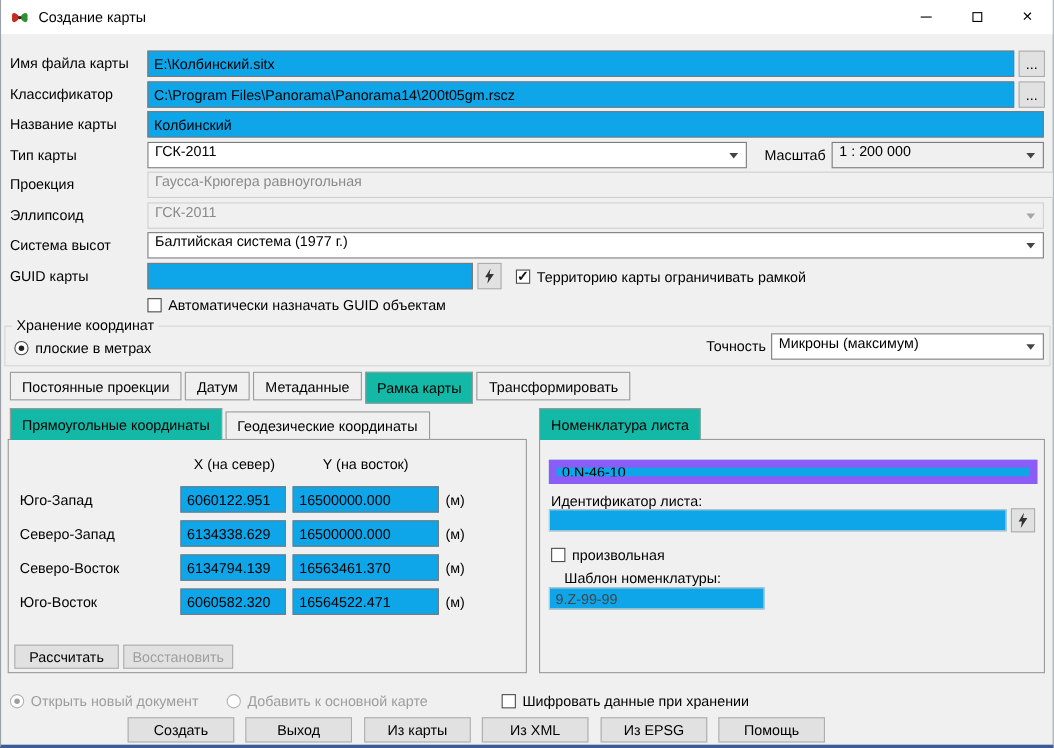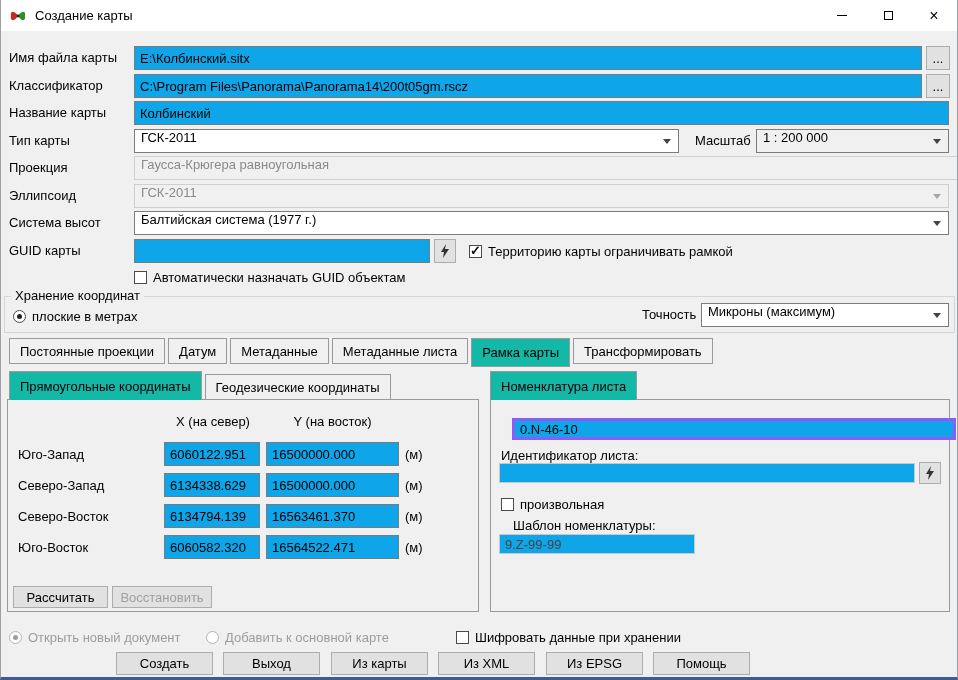--- a/index.html
+++ b/index.html
@@ -20,21 +20,21 @@
   .g-close{font-size:16px;line-height:1;}
   
   .lbl{position:absolute;line-height:24px;white-space:nowrap;}
   .plbl{position:absolute;white-space:nowrap;}
   .input{
     position:absolute;box-sizing:border-box;height:24px;background:#0ea5e9;
     border:1px solid #7b7b7b;font:13px "Liberation Sans",sans-serif;padding:2px 5px;color:#000;outline:none;
   }
   .input.small{height:20px;padding:1px 5px;}
   .input.dis{background:#0ea5e9;border-color:#c8c8c8;color:#444;}
-  .input.focus{border:3px solid #8b5cf6;margin-left:13px;}
+  .input.focus{border:7px solid #8b5cf6;}
   .combo{
     position:absolute;box-sizing:border-box;height:24px;background:#fff;border:1px solid #7b7b7b;
     display:flex;align-items:flex-start;padding:0 20px 0 6px;white-space:nowrap;overflow:hidden;
   }
   .combo::after{content:"";position:absolute;right:7px;top:9px;border-left:4px solid transparent;border-right:4px solid transparent;border-top:5px solid #444;}
   .combo.flat{background:#f0f0f0;}
   .combo.dis{background:#f0f0f0;color:#8a8a8a;border-color:#cfcfcf;}
   .combo.dis::after{border-top-color:#a6a6a6;}
   .btn{
     position:absolute;box-sizing:border-box;background:#e1e1e1;border:1px solid #adadad;
@@ -157,21 +157,20 @@
   </div>
   <span class="lbl" style="left:641px;top:303px">Точность</span>
   <div class="combo" style="left:700px;top:303px;width:248px">
     <span>Микроны (максимум)</span>
   </div>
 
   <div class="tabs-main">
     <div class="tab">Постоянные проекции</div>
     <div class="tab">Датум</div>
     <div class="tab">Метаданные</div>
-    <div class="tab">Метаданные листа</div>
     <div class="tab active">Рамка карты</div>
     <div class="tab">Трансформировать</div>
   </div>
 
   <div class="tabs-sub">
     <div class="tab active">Прямоугольные координаты</div>
     <div class="tab">Геодезические координаты</div>
   </div>
   <div class="tab tab-nomen active">Номенклатура листа</div>
 

